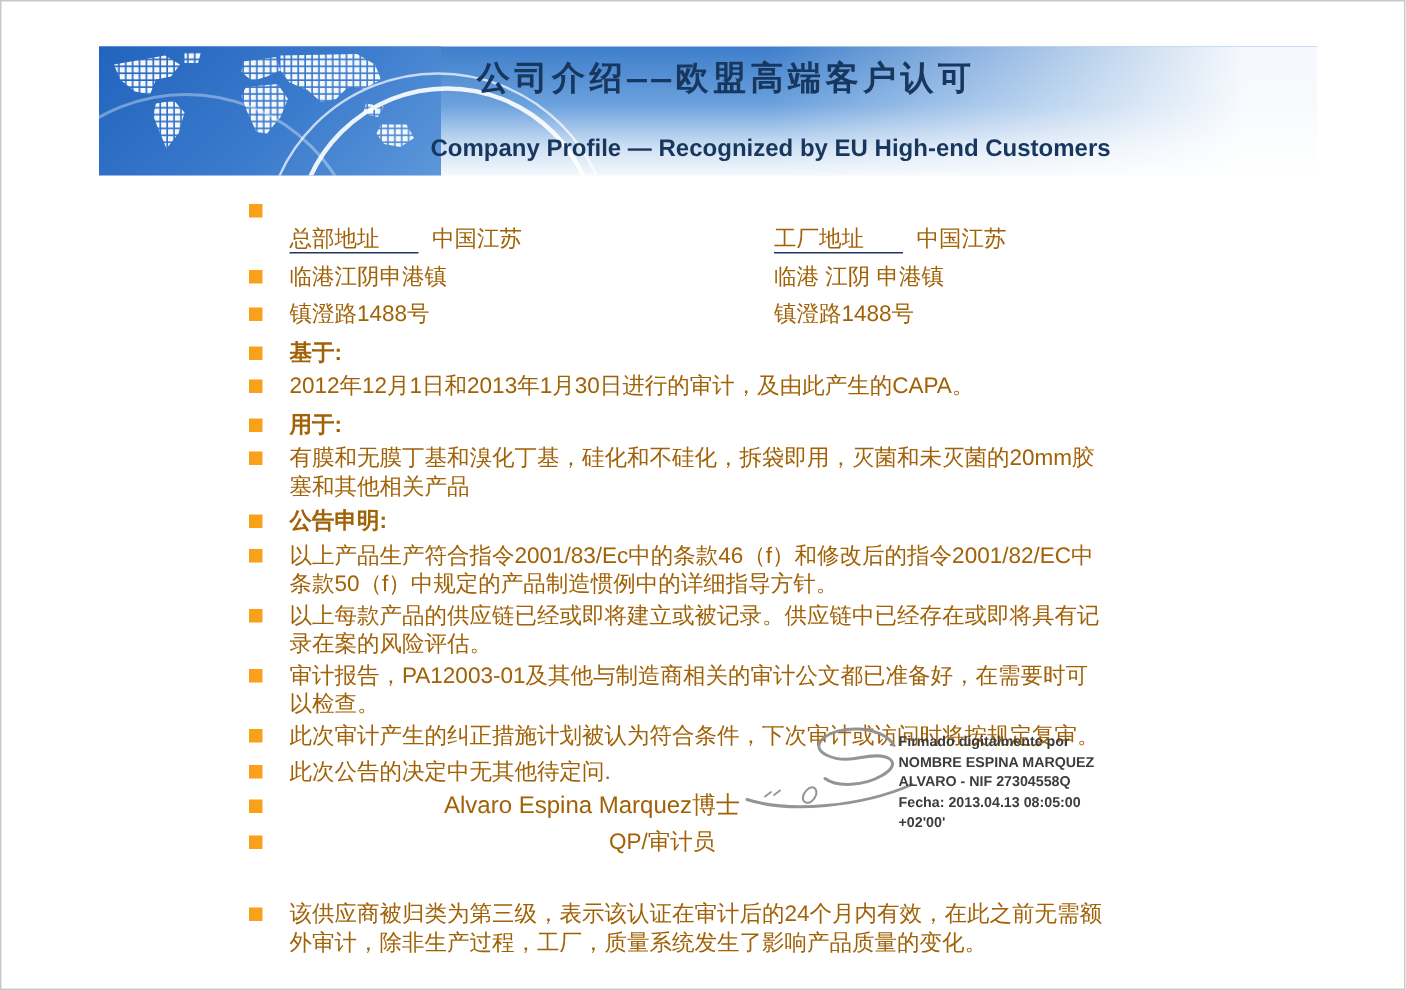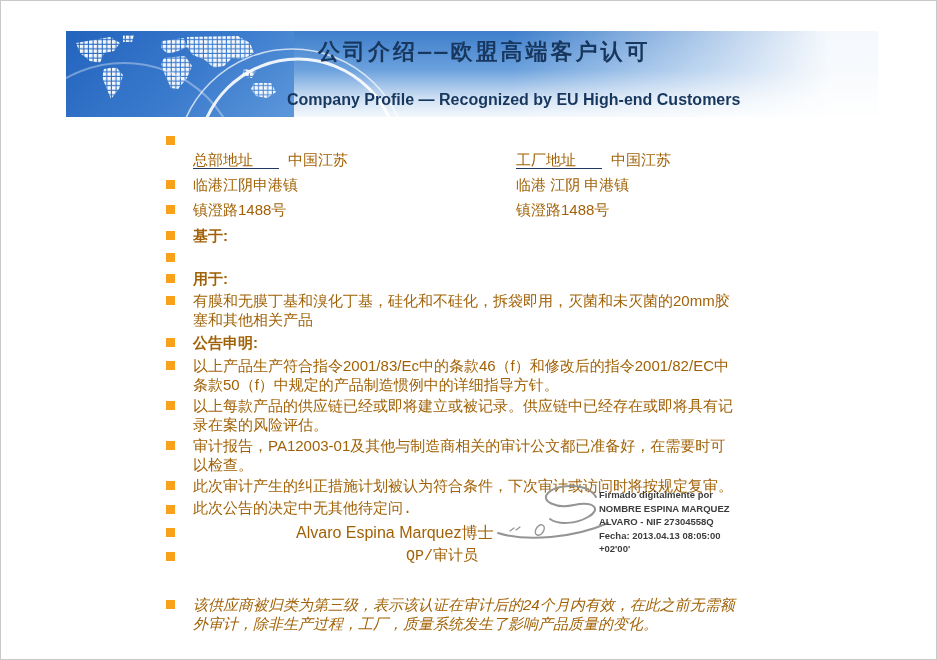--- a/index.html
+++ b/index.html
@@ -47,21 +47,21 @@
     font-size:15px; line-height:19px; color:#a16207; white-space:pre-line;
   }
   .bold { font-weight:bold; }
   .ul-label { border-bottom:1.5px solid #1f3864; padding-right:26px; margin-right:9px; }
   .cols { display:flex; flex:1; }
   .col-left { width:323px; }
   .indent-name { padding-left:103px; white-space:nowrap; font-size:16px;text-align:right; }
   .indent-role { padding-left:213px; white-space:nowrap; }
 
   .mt6{margin-top:6px;} .mt7{margin-top:7px;} .mt3{margin-top:3px;}
-  .mt4{margin-top:4px;} .mt2{margin-top:2px;} .mt5{margin-top:5px;font-family:Liberation Mono, monospace;} .mt29{margin-top:29px;font-style:italic;}
+  .mt4{margin-top:4px;} .mt2{margin-top:2px;} .mt5{margin-top:5px;} .mt29{margin-top:29px;}
 
   
   .sig-scribble { position:absolute; left:495px; top:480px; width:118px; height:74px; }
   .sig-stamp {
     position:absolute; left:598px; top:487px; width:150px;
     font-size:9.5px; line-height:13.5px; color:#3c3c3c; font-weight:bold;
   }
 </style>
 </head>
 <body>
@@ -120,20 +120,21 @@
       <div class="txt">镇澄路1488号</div>
     </div>
   </div>
 
   <div class="row mt7">
     <span class="bullet"></span>
     <div class="txt bold">基于:</div>
   </div>
   <div class="row mt3">
     <span class="bullet"></span>
+    <div class="txt">2012年12月1日和2013年1月30日进行的审计，及由此产生的CAPA。</div>
   </div>
 
   <div class="row mt7">
     <span class="bullet"></span>
     <div class="txt bold">用于:</div>
   </div>
   <div class="row mt3">
     <span class="bullet"></span>
     <div class="txt">有膜和无膜丁基和溴化丁基，硅化和不硅化，拆袋即用，灭菌和未灭菌的20mm胶
 塞和其他相关产品</div>

